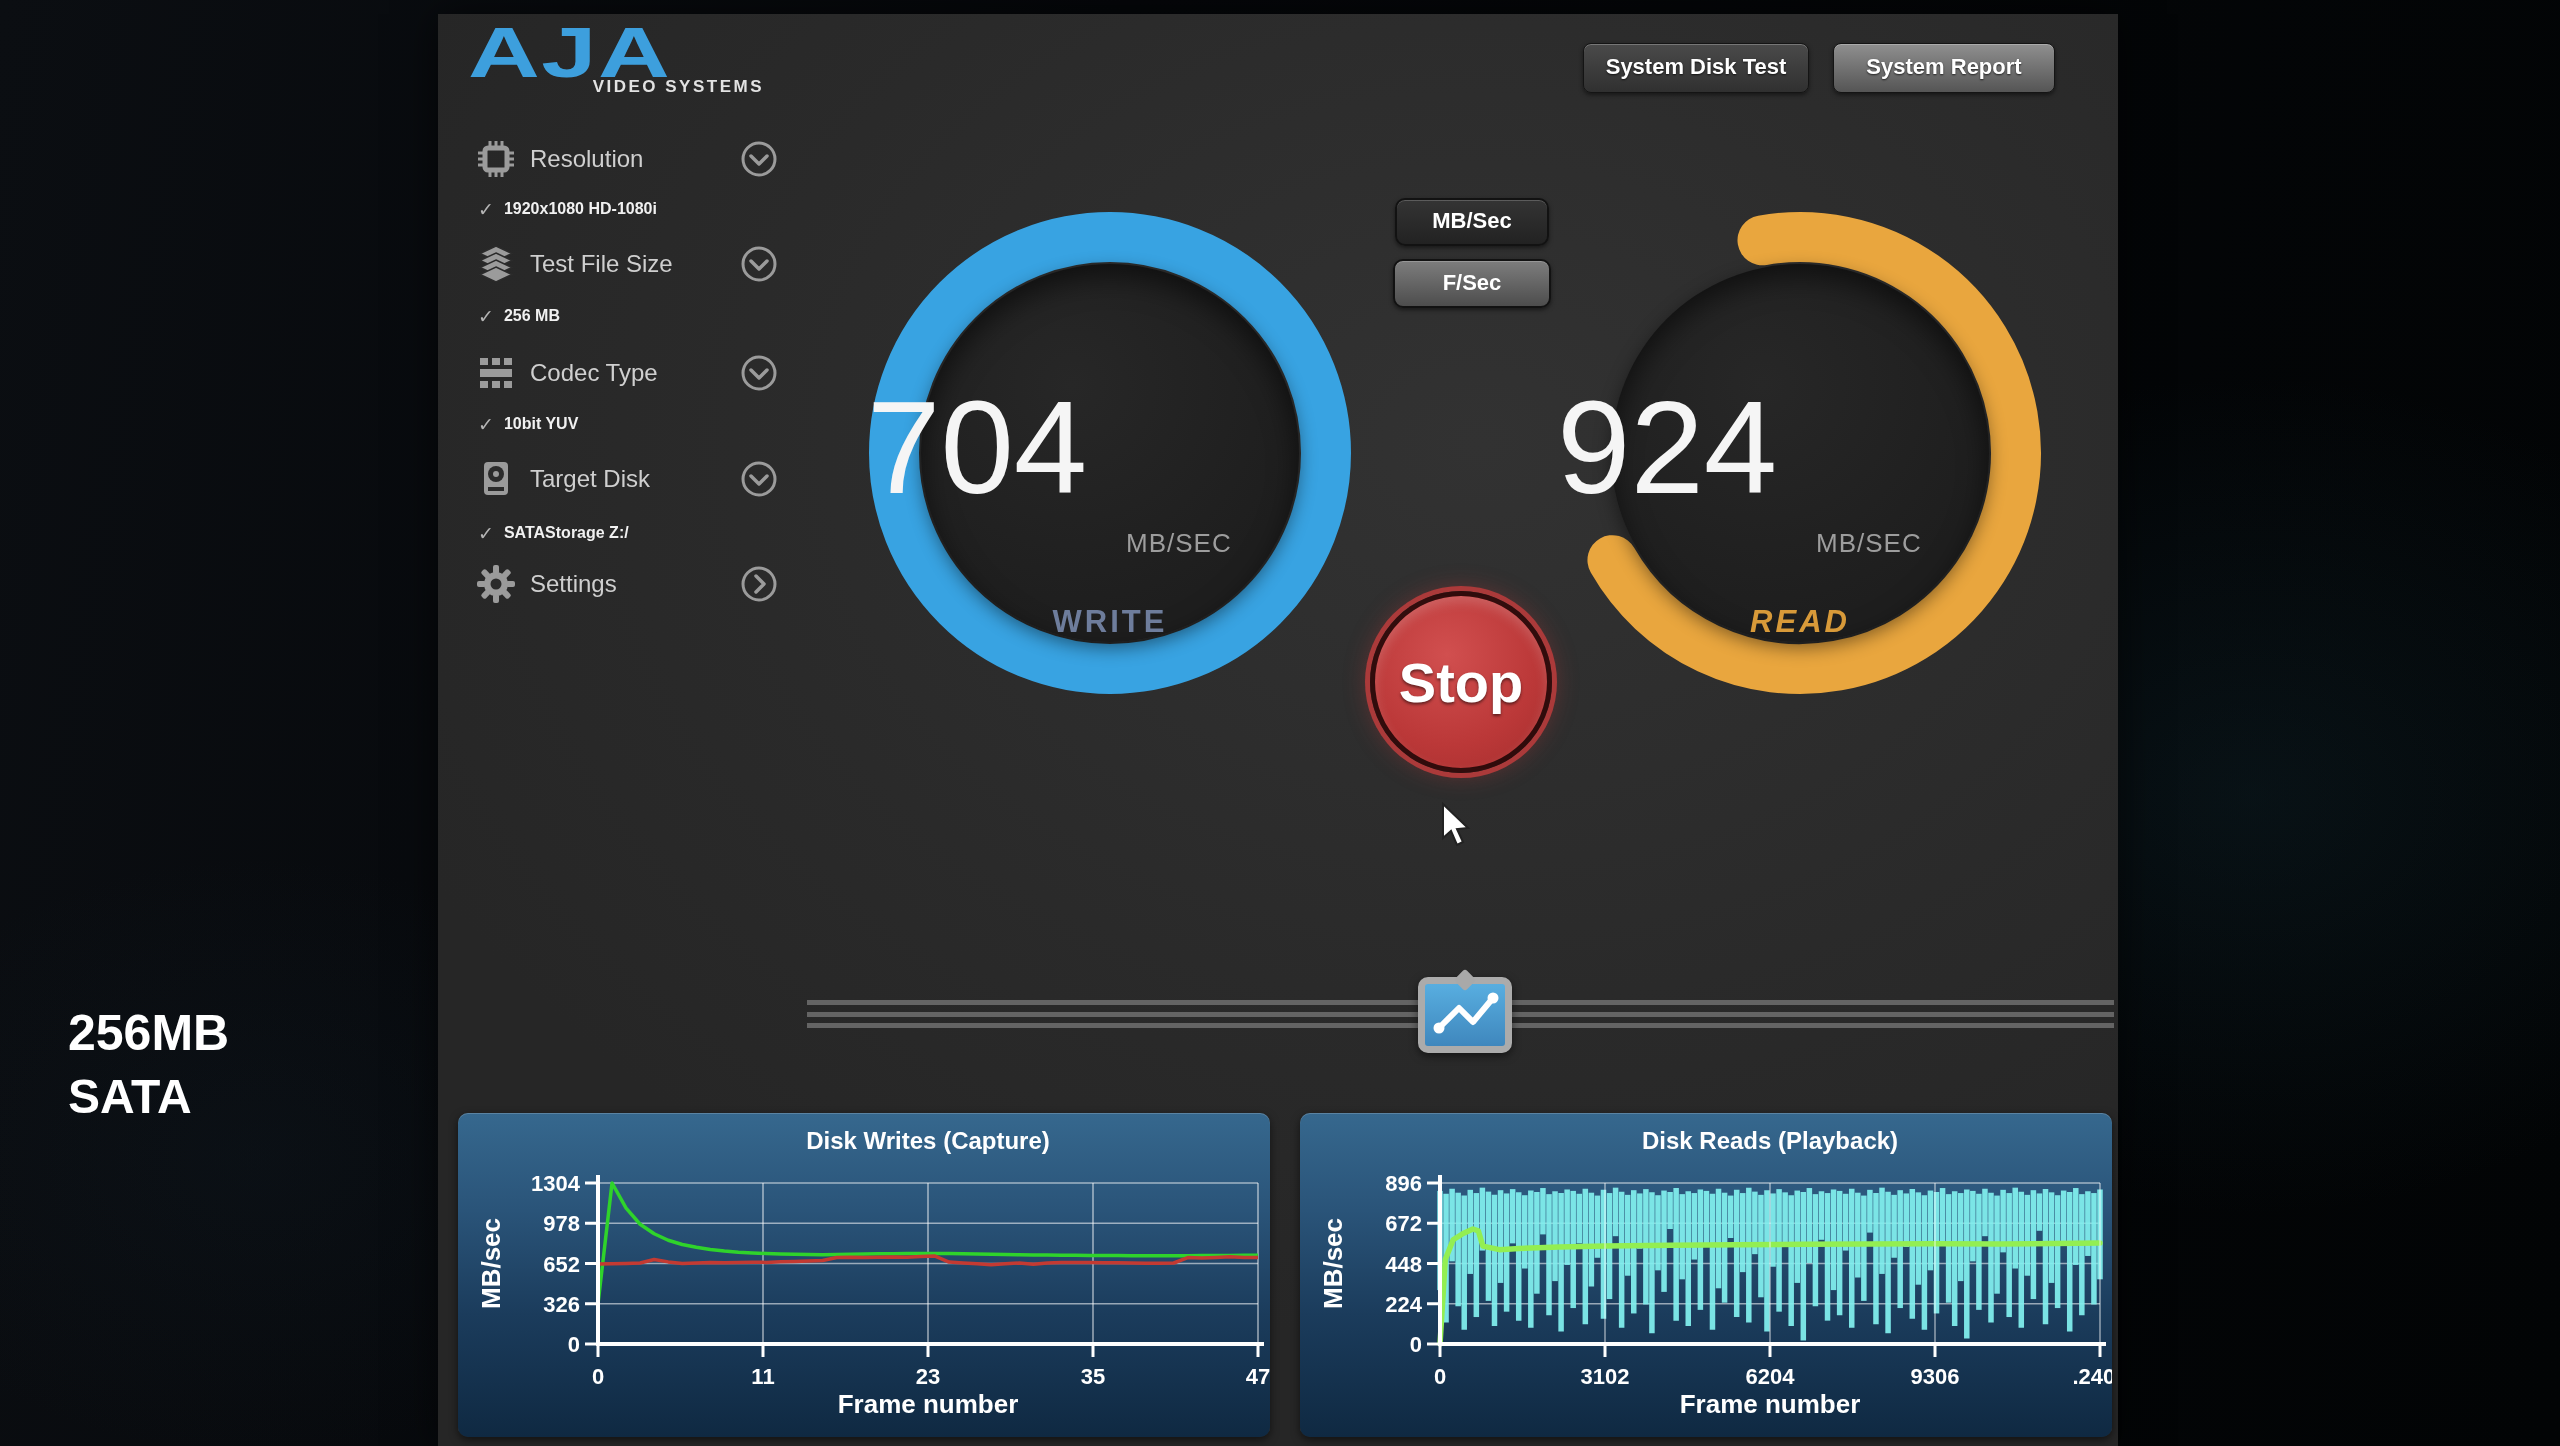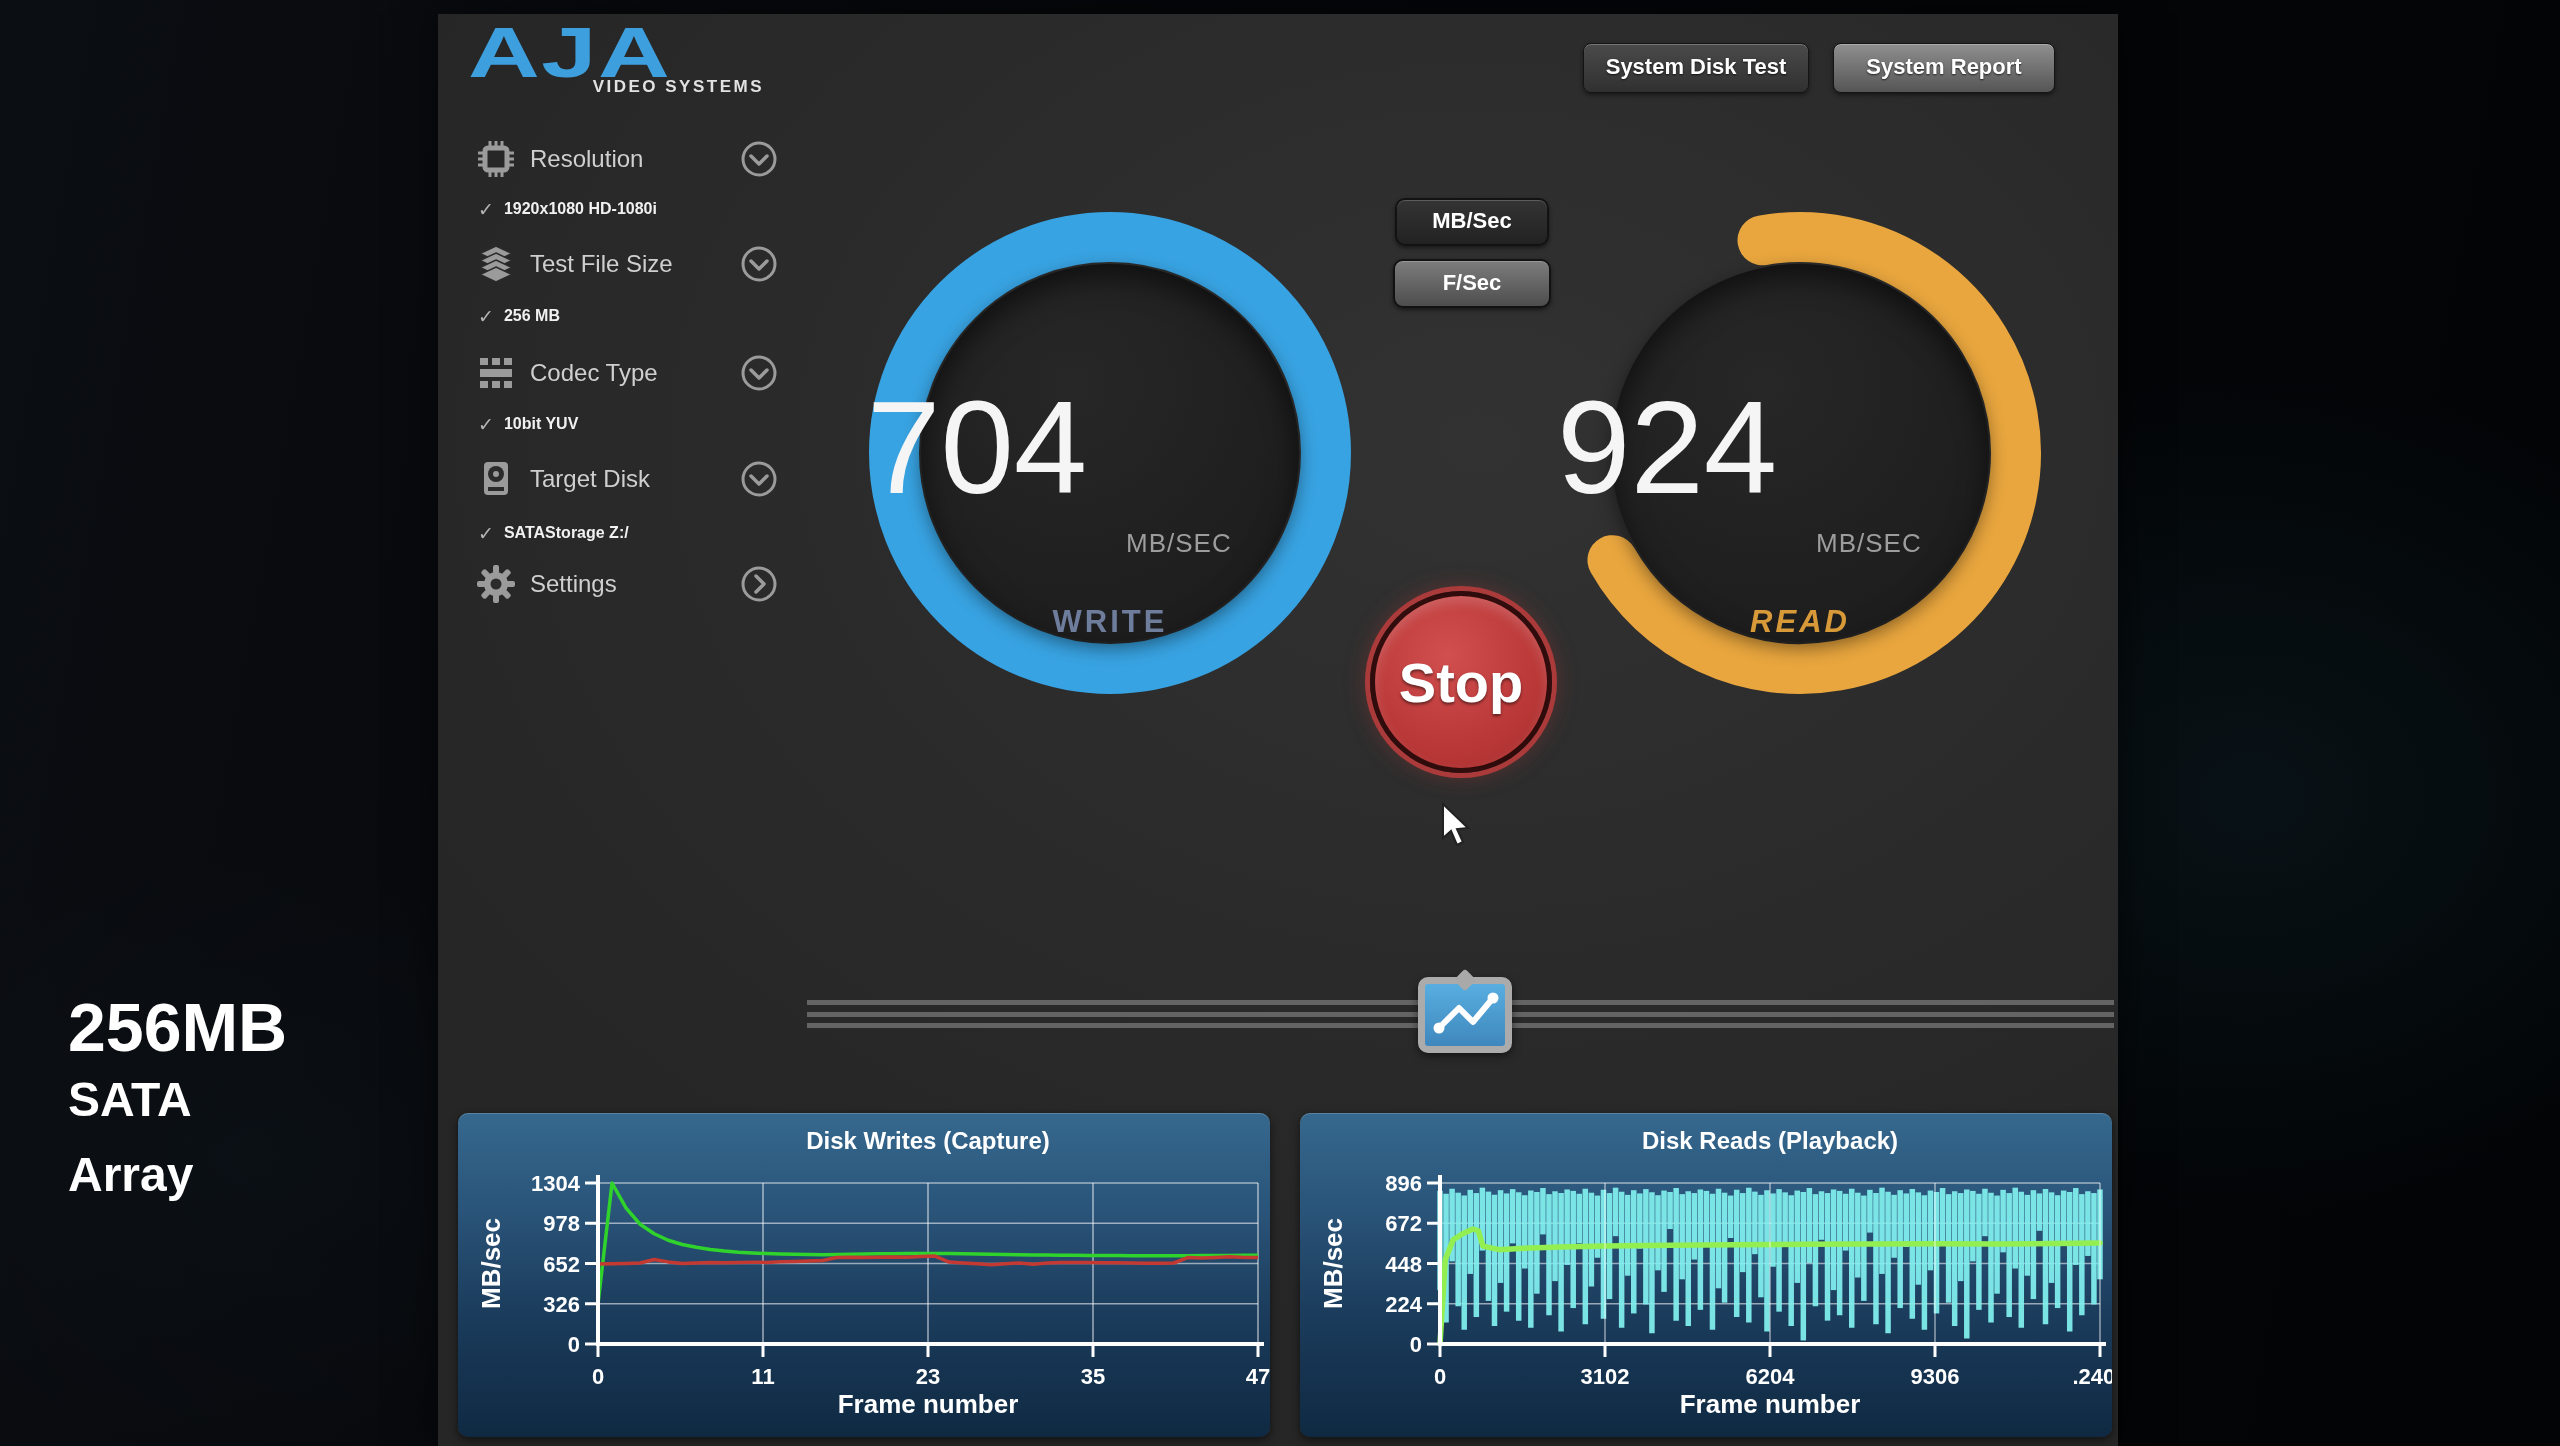--- a/index.html
+++ b/index.html
@@ -6,21 +6,21 @@
   body{
     width:2560px;height:1446px;overflow:hidden;position:relative;
     font-family:"Liberation Sans",sans-serif;
     background:
       radial-gradient(900px 700px at 88% 55%, rgba(30,70,85,0.20), transparent 60%),
       radial-gradient(700px 500px at 10% 80%, rgba(25,45,60,0.14), transparent 60%),
       linear-gradient(100deg,#0b0e12 0%,#05070a 40%,#020405 100%);
   }
   
   .side-label{position:absolute;left:68px;top:992px;color:#fff;}
-  .side-label .big{font-size:68px;font-weight:bold;line-height:1.05;}
+  .side-label .big{font-size:50px;font-weight:bold;line-height:1.05;margin-top:15px;}
   .side-label .small{font-size:48px;font-weight:bold;line-height:1.55;}
   
   .app{
     position:absolute;left:438px;top:14px;width:1680px;height:1432px;
     background:radial-gradient(1200px 900px at 62% 30%, #323232, #2a2a2a 62%, #262626 100%);
     box-shadow:0 0 40px rgba(0,0,0,.6);
   }
   
   .logo{position:absolute;left:30px;top:6px;width:296px;}
   .logo .aja{font-size:70px;font-weight:bold;color:#3d9fdd;line-height:.95;transform:scaleX(1.42);transform-origin:left center;letter-spacing:1px;}
@@ -77,21 +77,20 @@
   .ctitle{font:bold 24px "Liberation Sans",sans-serif;fill:#fff;}
   .albl{font:bold 26px "Liberation Sans",sans-serif;fill:#fff;}
   .cursor{position:absolute;left:1002px;top:788px;z-index:9;}
 </style>
 </head>
 <body>
 
 <div class="side-label">
   <div class="big">256MB</div>
   <div class="small">SATA</div>
-  <div class="small">Array</div>
 </div>
 
 <div class="app">
 
   <div class="logo">
     <div class="aja">AJA</div>
     <div class="sub">VIDEO SYSTEMS</div>
   </div>
 
   <div class="tbtn dark">System Disk Test</div>

